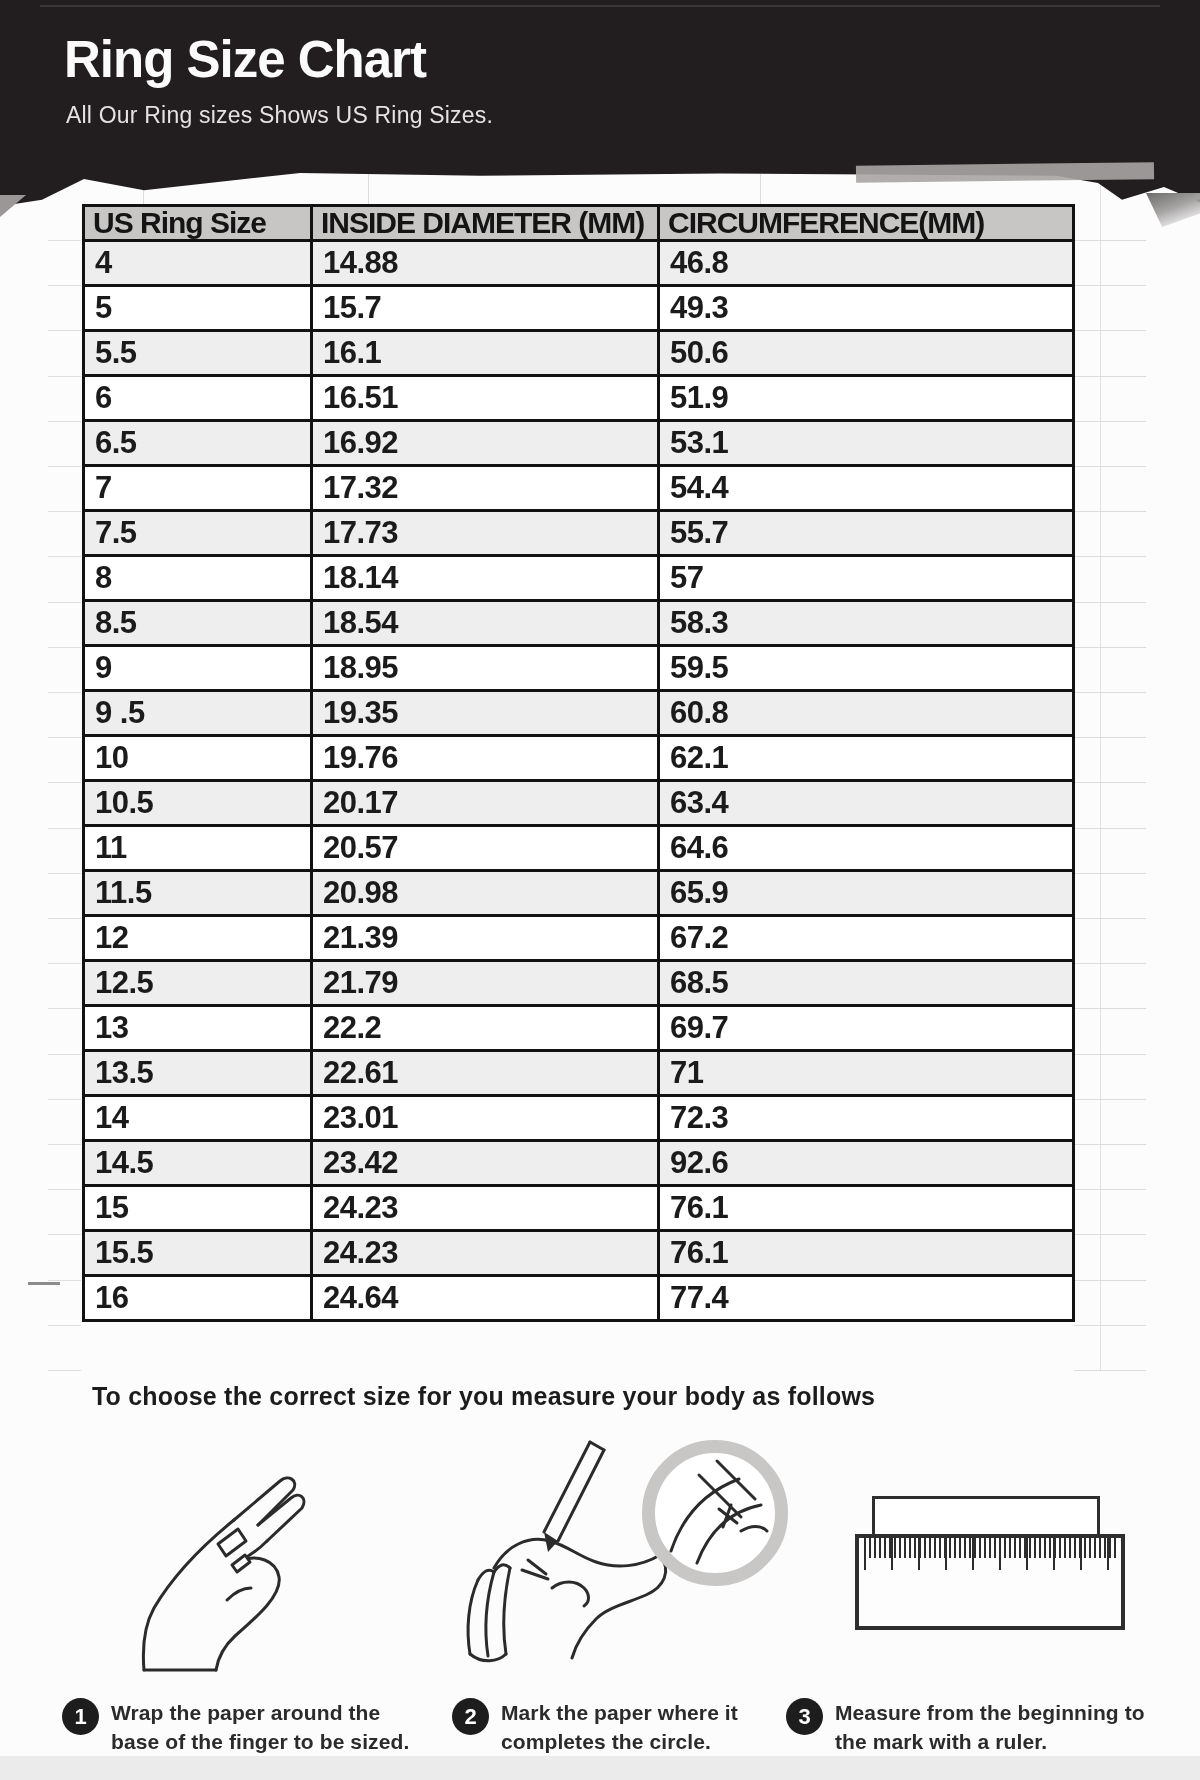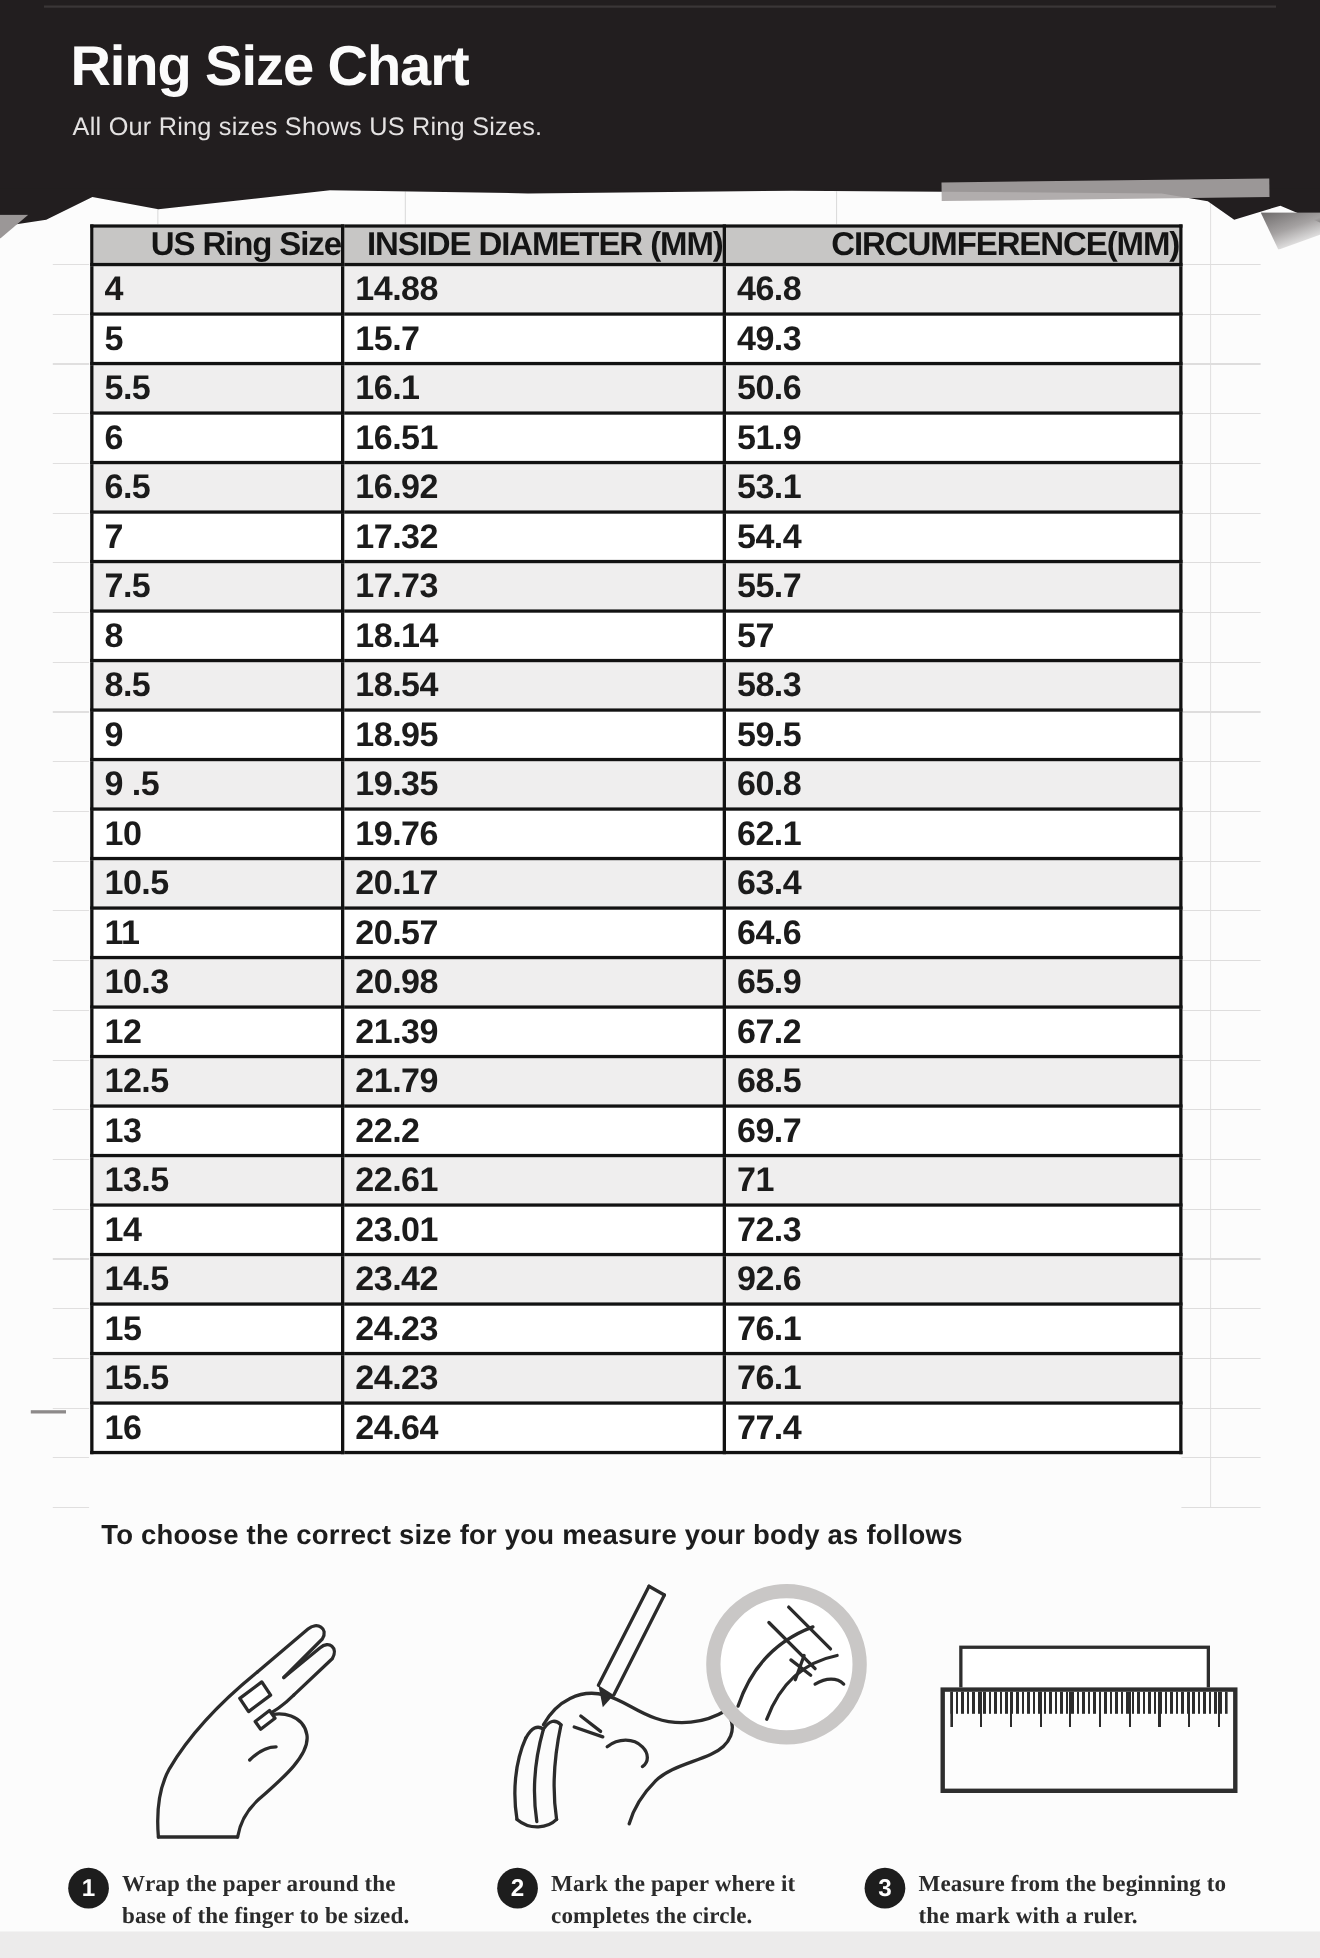--- a/index.html
+++ b/index.html
@@ -36,21 +36,21 @@
   .row-stubs-left{position:absolute;left:48px;top:240px;width:33px;height:1132px;z-index:2;
     background:repeating-linear-gradient(180deg,#e0dfdf 0 1px,transparent 1px 45.2px);}
   .scan-dash{position:absolute;left:28px;top:1282px;width:32px;height:3px;background:#8d8a8a;z-index:2;}
 
   
   table.size{position:absolute;left:82px;top:204px;z-index:5;border-collapse:collapse;
              table-layout:fixed;width:990px;background:#fff;}
   table.size col.c1{width:228px;} table.size col.c2{width:347px;} table.size col.c3{width:415px;}
   table.size th,table.size td{border:3px solid #121212;overflow:hidden;white-space:nowrap;}
   table.size th{height:32px;background:#c7c6c5;color:#141414;font-size:30px;font-weight:bold;
-                text-align:right;padding:0 0 0 8px;letter-spacing:-1px;line-height:32px;}
+                text-align:left;padding:0 0 0 8px;letter-spacing:-1px;line-height:32px;}
   table.size td{height:42px;color:#1b1b1b;font-size:31px;font-weight:bold;
                 padding:0 0 0 10px;line-height:42px;letter-spacing:-0.5px;}
   table.size tbody tr:nth-child(odd) td{background:#efeeee;}
   table.size tbody tr:nth-child(even) td{background:#ffffff;}
 
   
   .intro{position:absolute;left:92px;top:1382px;z-index:5;color:#1c1c1c;
          font-size:25px;font-weight:bold;letter-spacing:.2px;}
   .fig{position:absolute;z-index:5;}
   .fig svg{display:block;}
@@ -68,21 +68,21 @@
          background:#fdfdfd;border:4px solid #2e2e2e;}
   .ticks-minor{position:absolute;left:5px;right:5px;top:0;height:20px;
     background:repeating-linear-gradient(90deg,#2c2c2c 0 2px,transparent 2px 5px);}
   .ticks-major{position:absolute;left:5px;right:5px;top:0;height:32px;
     background:repeating-linear-gradient(90deg,#2c2c2c 0 2px,transparent 2px 27px);}
 
   .step{position:absolute;top:1698px;z-index:5;display:flex;align-items:flex-start;}
   .step-num{flex:0 0 auto;width:37px;height:37px;border-radius:50%;background:#1d1d1d;color:#fff;
             font-size:22px;font-weight:bold;text-align:center;line-height:37px;margin-right:12px;}
   .step-text{color:#2b2b2b;font-size:21px;font-weight:bold;line-height:29px;letter-spacing:.1px;}
-  .step-text span{display:block;font-family:Liberation Serif, serif;}
+  .step-text span{display:block;}
   .step1{left:62px;} .step2{left:452px;} .step3{left:786px;}
 </style>
 </head>
 <body>
 
 <div class="page">
 
   <div class="hdr"></div>
   <div class="hdr-line"></div>
   <div class="torn-band"></div>
@@ -181,21 +181,21 @@
           <td>10.5</td>
           <td>20.17</td>
           <td>63.4</td>
         </tr>
         <tr>
           <td>11</td>
           <td>20.57</td>
           <td>64.6</td>
         </tr>
         <tr>
-          <td>10.3</td>
+          <td>11.5</td>
           <td>20.98</td>
           <td>65.9</td>
         </tr>
         <tr>
           <td>12</td>
           <td>21.39</td>
           <td>67.2</td>
         </tr>
         <tr>
           <td>12.5</td>

